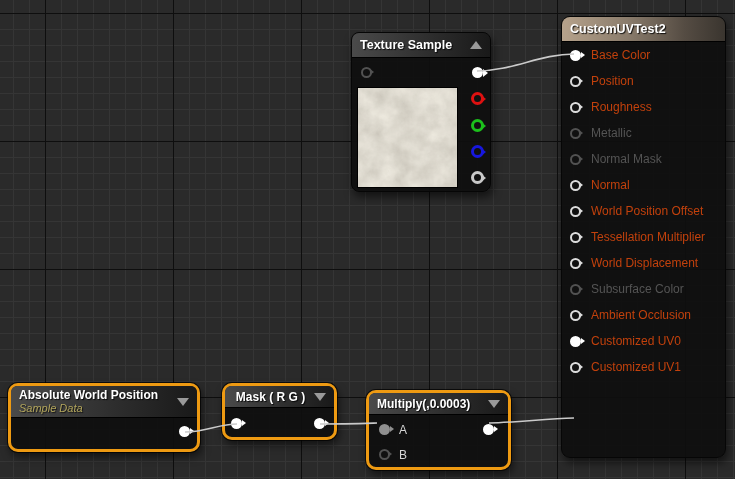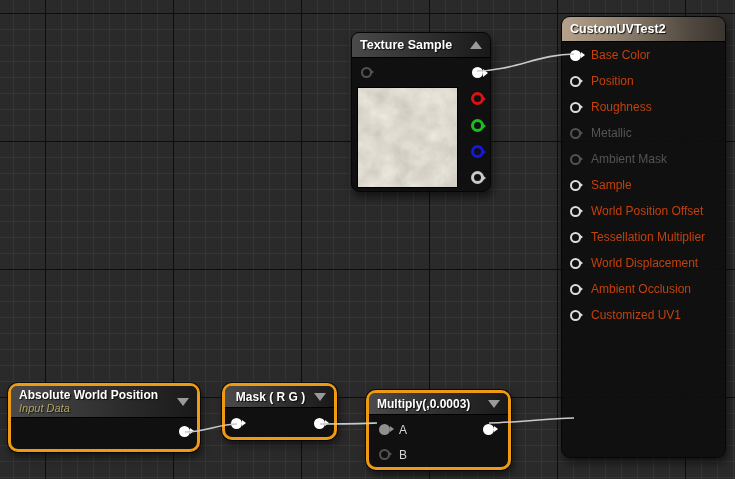--- a/index.html
+++ b/index.html
@@ -172,53 +172,61 @@
     <div class="mrow">
       <span class="pin ring"></span>
       <span class="mlabel">Roughness</span>
     </div>
     <div class="mrow">
       <span class="pin dim"></span>
       <span class="mlabel dimtext">Metallic</span>
     </div>
     <div class="mrow">
       <span class="pin dim"></span>
-      <span class="mlabel dimtext">Ambient Mask</span>
-    </div>
-    <div class="mrow">
-      <span class="pin ring"></span>
-      <span class="mlabel">Sample</span>
+      <span class="mlabel dimtext">Normal Mask</span>
+    </div>
+    <div class="mrow">
+      <span class="pin ring"></span>
+      <span class="mlabel">Normal</span>
     </div>
     <div class="mrow">
       <span class="pin ring"></span>
       <span class="mlabel">World Position Offset</span>
     </div>
     <div class="mrow">
       <span class="pin ring"></span>
       <span class="mlabel">Tessellation Multiplier</span>
     </div>
     <div class="mrow">
       <span class="pin ring"></span>
       <span class="mlabel">World Displacement</span>
     </div>
     <div class="mrow">
+      <span class="pin dim"></span>
+      <span class="mlabel dimtext">Subsurface Color</span>
+    </div>
+    <div class="mrow">
       <span class="pin ring"></span>
       <span class="mlabel">Ambient Occlusion</span>
+    </div>
+    <div class="mrow">
+      <span class="pin filled"></span>
+      <span class="mlabel">Customized UV0</span>
     </div>
     <div class="mrow">
       <span class="pin ring"></span>
       <span class="mlabel">Customized UV1</span>
     </div>
   </div>
 
   <div class="node selected" id="node-awp">
     <div class="node-header">
       <span class="hdr-lines">
         <span class="node-title">Absolute World Position</span>
-        <span class="node-subtitle">Input Data</span>
+        <span class="node-subtitle">Sample Data</span>
       </span>
       <span class="tri-down"></span>
     </div>
     <span class="pin filled" style="left:168px; top:40px;"></span>
   </div>
 
   <div class="node selected" id="node-mask">
     <div class="node-header">
       <span class="node-title">Mask ( R G )</span>
       <span class="tri-down"></span>

